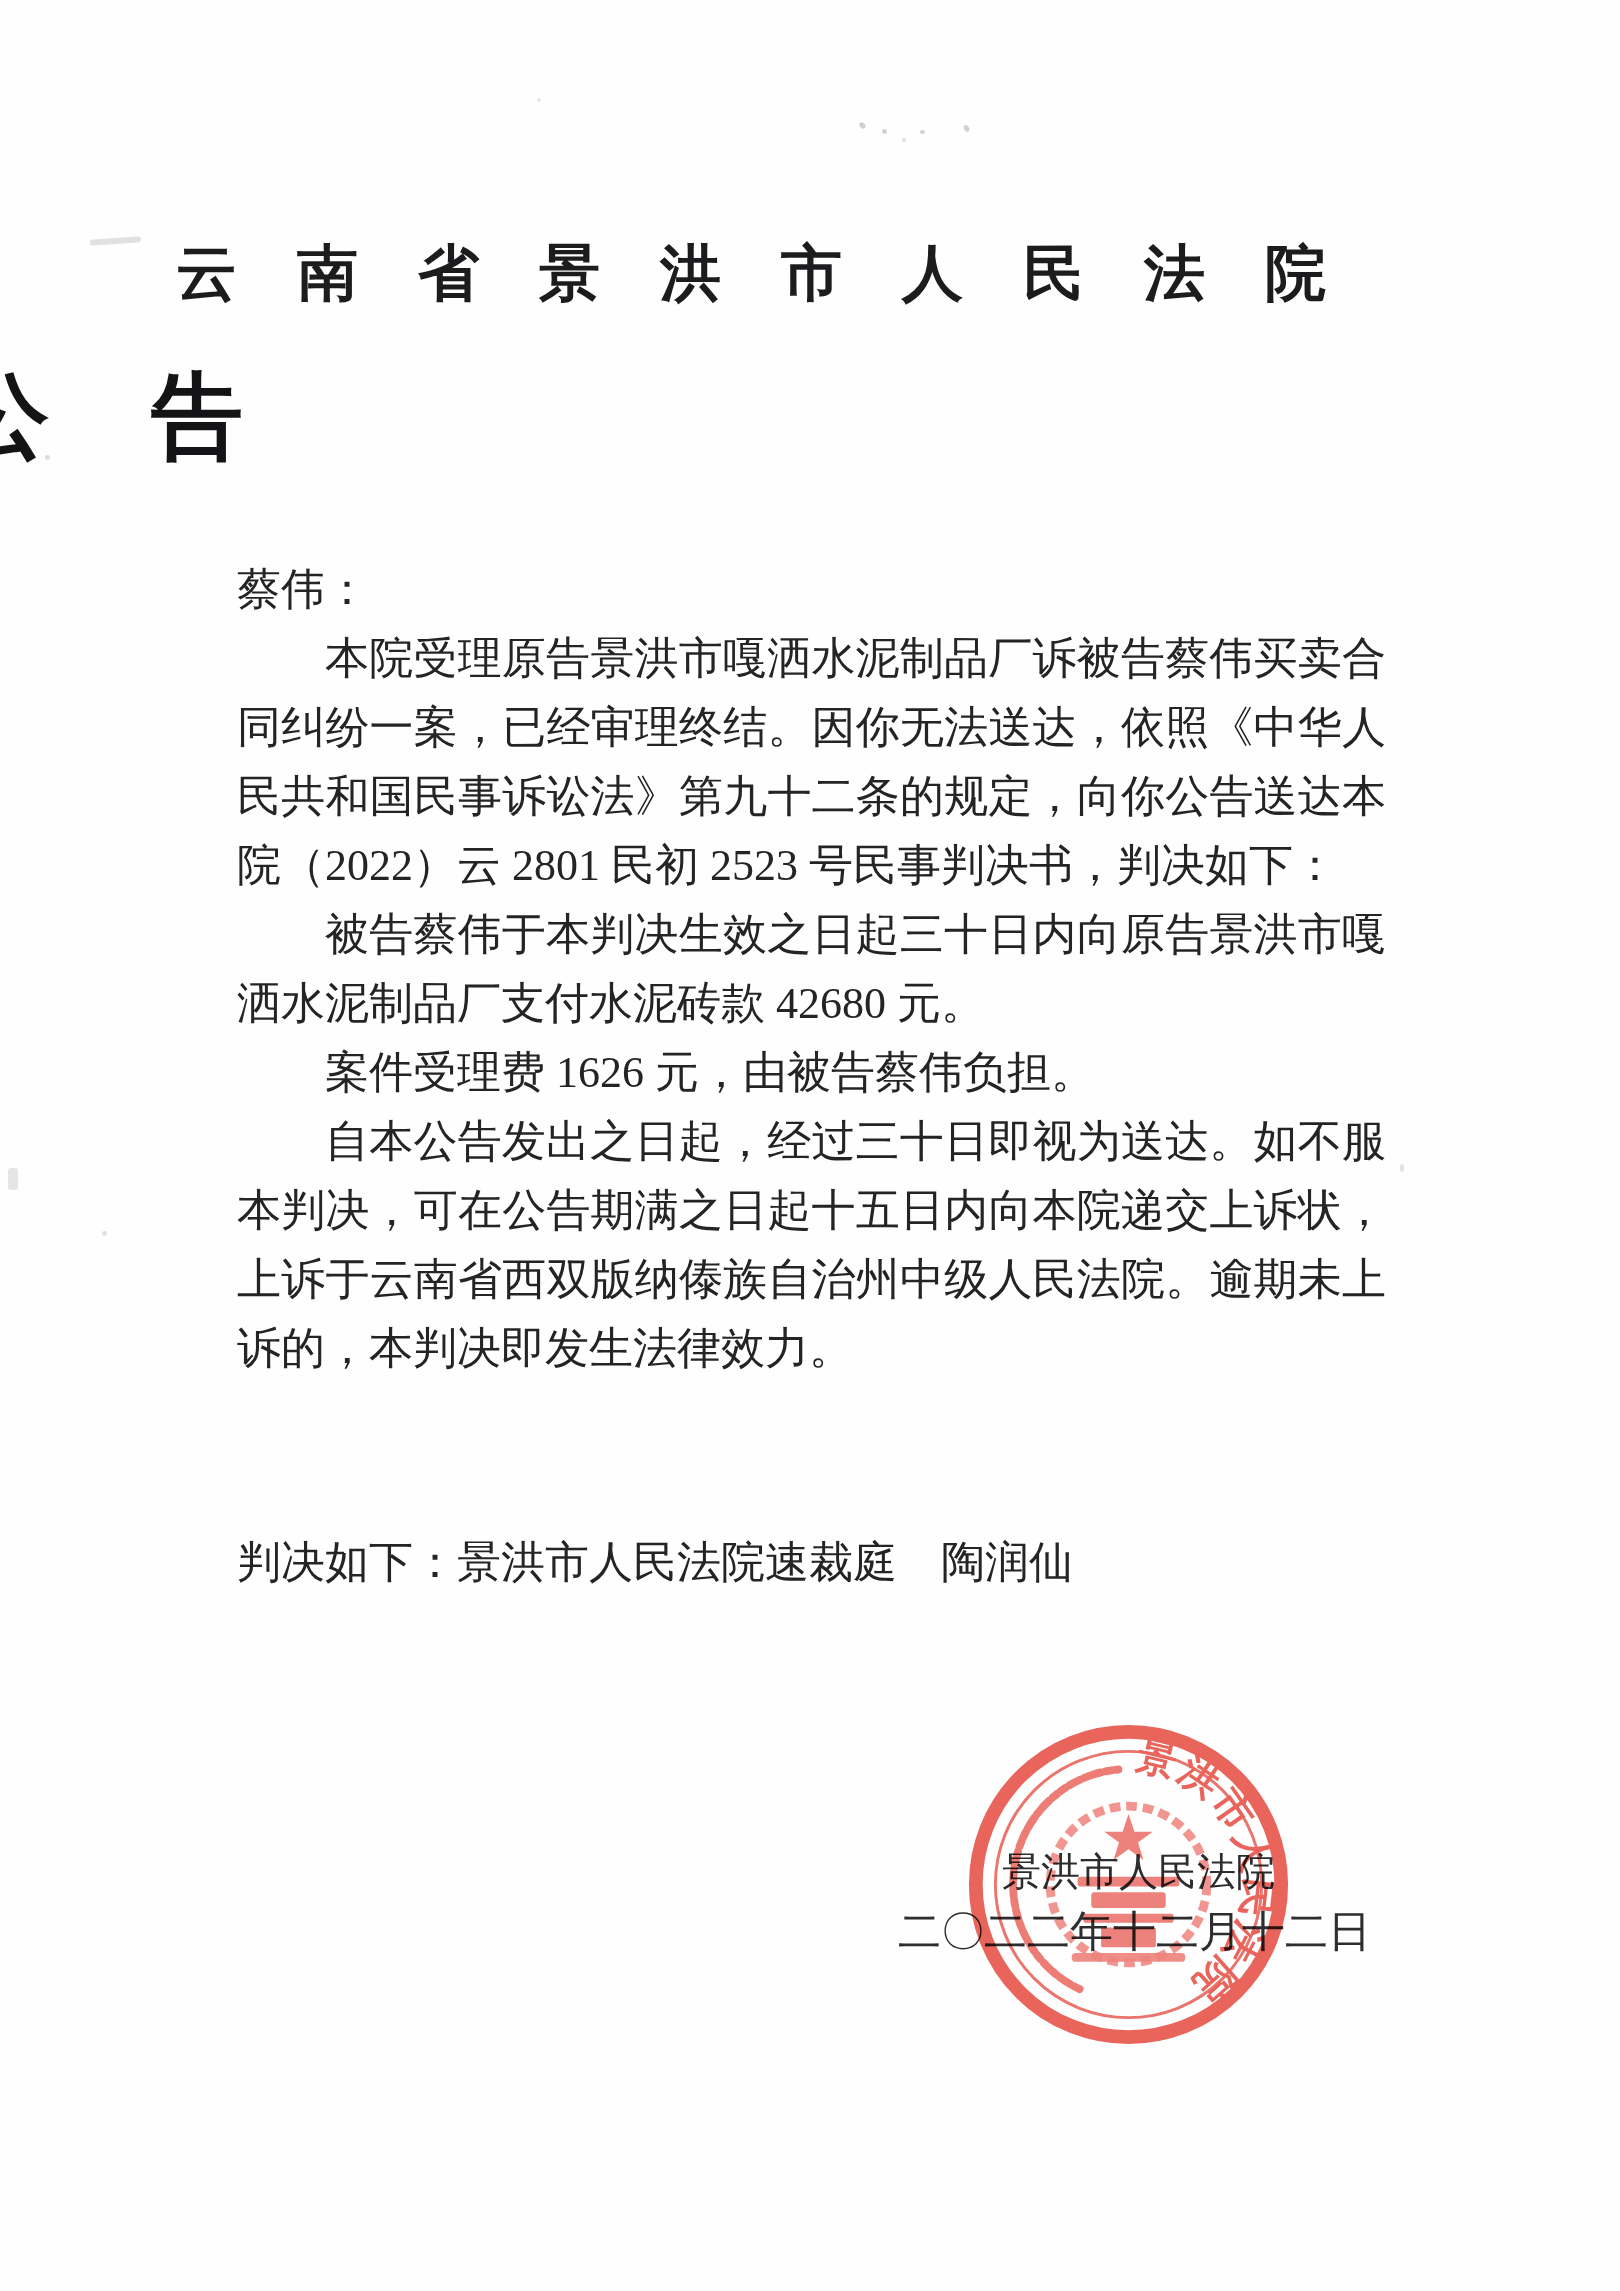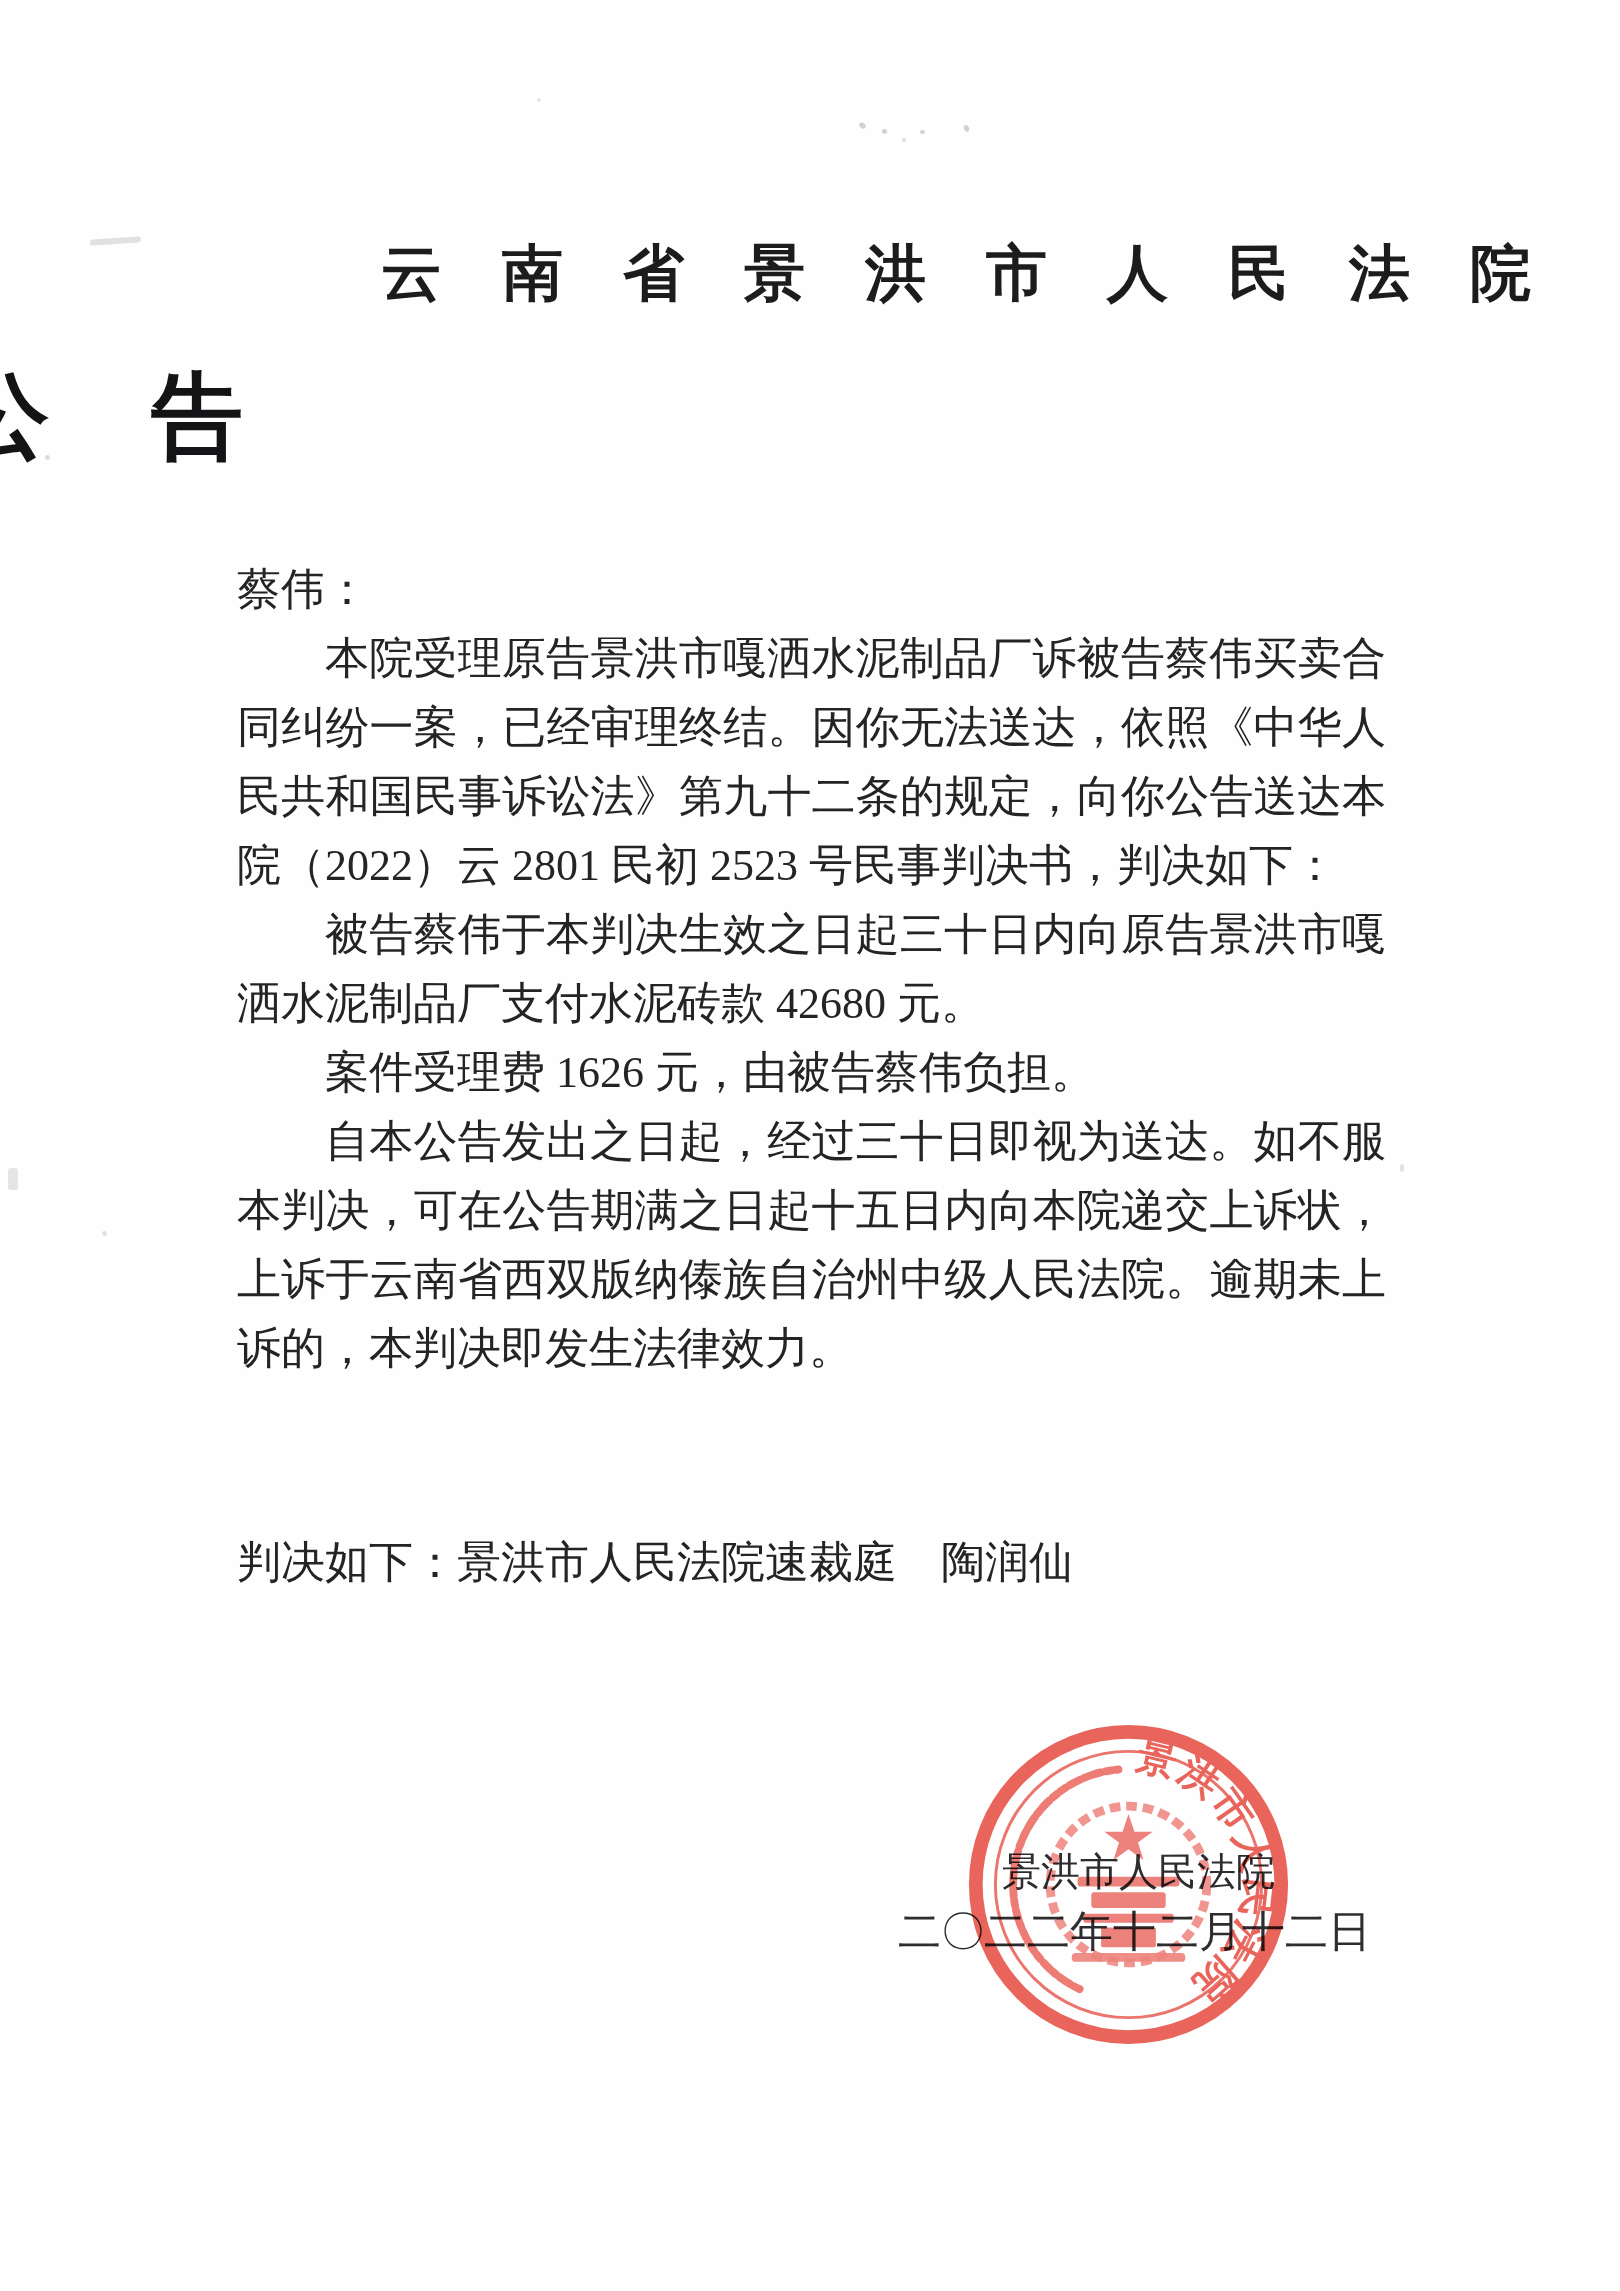--- a/index.html
+++ b/index.html
@@ -8,21 +8,21 @@
     width:1620px;height:2292px;
     margin:0 auto;
     background:#fefefe;
     overflow:hidden;
     font-family:"Liberation Serif","DejaVu Serif",serif;
     color:#262626;
   }
   
   .court-title{
     position:absolute;top:233px;left:0;width:100%;
-    text-align:right;
+    text-align:center;
     font-size:61px;font-weight:bold;
     letter-spacing:60px;
     color:#1c1c1e;
     white-space:nowrap;
   }
   .court-title .inner{position:relative;left:-29px;}
   .doc-type{
     position:absolute;top:355px;left:8px;width:100%;
     text-align:left;
     font-size:92px;font-weight:900;

